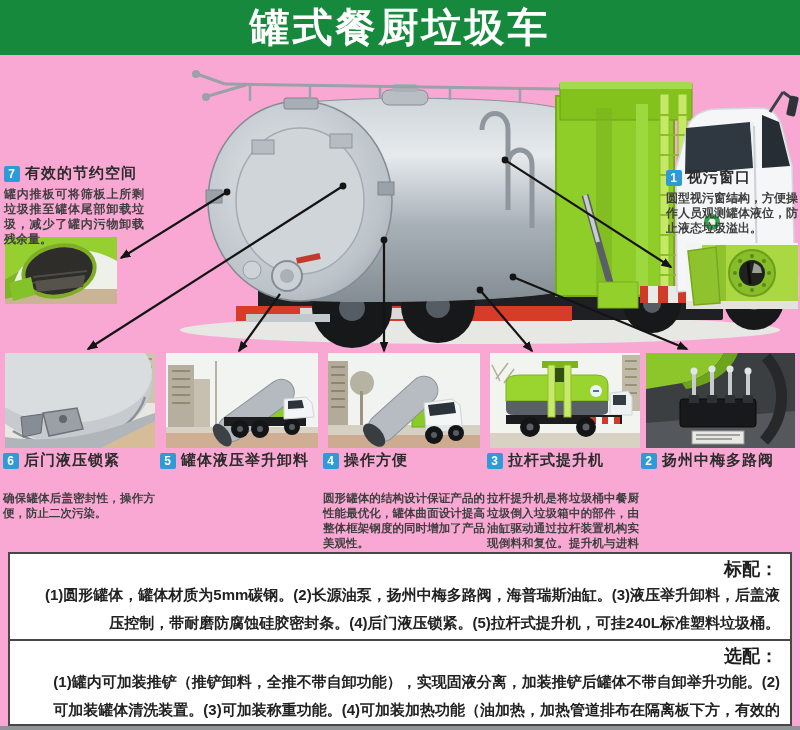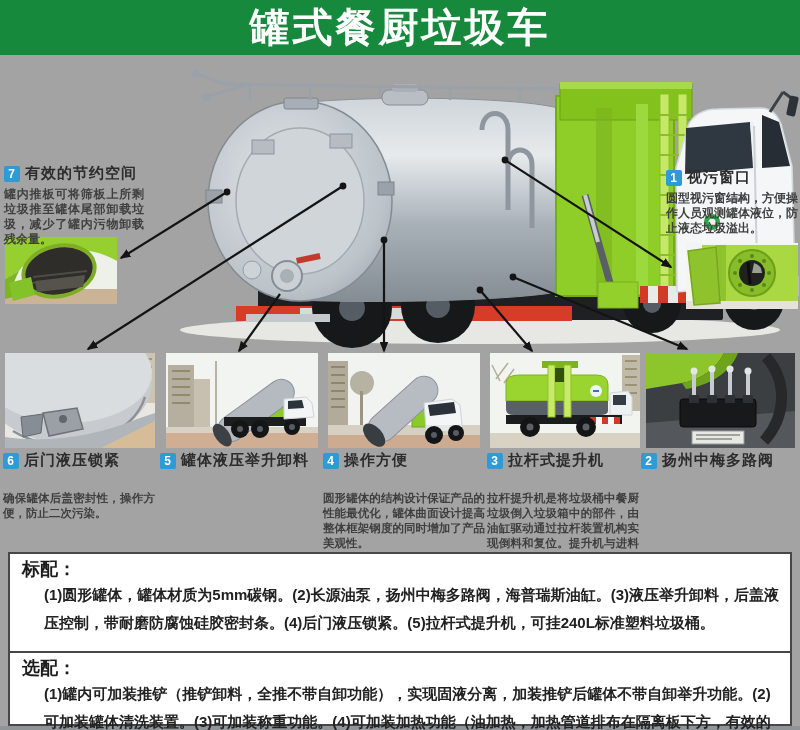--- a/index.html
+++ b/index.html
@@ -1,18 +1,18 @@
 <!DOCTYPE html>
 <html style="--header-bg: #17893d; --header-text: #ffffff; --badge-bg: #2e9bd6; --badge-text: #ffffff; --title-text: #2c2c2c; --body-text: #3f3f3f; --spec-border: #474747; --arrow: #141414; --accent-green: #8fce2c; --tank-gray: #b7bdc3;"><head>
 <meta charset="utf-8">
 <style>
   * { margin:0; padding:0; box-sizing:border-box; }
   html,body { width:800px; height:730px; background:#fff;
     font-family:"Liberation Sans","DejaVu Sans",sans-serif; }
-  .page { position:relative; width:800px; height:730px; overflow:hidden; background:#a3a3a3; }
+  .page { position:relative; width:800px; height:730px; overflow:hidden; background:#f9a8d4; }
   .abs { position:absolute; }
 
   .hdr { left:0; top:0; width:800px; height:55px;
     background:var(--header-bg,#17893d);
     display:flex; align-items:center; justify-content:center; }
   .hdr h1 { color:var(--header-text,#ffffff); font-size:40px; font-weight:bold; letter-spacing:3px; }
 
   .figure-layer { left:0; top:55px; width:800px; height:300px; }
   .arrows { left:0; top:55px; width:800px; height:305px; pointer-events:none; z-index:6; }
   .photo { display:block; position:absolute; z-index:2; }
@@ -22,21 +22,21 @@
     background:var(--badge-bg,#2e9bd6); color:var(--badge-text,#fff);
     font-size:12px; font-weight:bold; margin-right:5px; }
   .co-title { display:flex; align-items:center; white-space:nowrap;
     font-size:15px; font-weight:bold; letter-spacing:1px; color:var(--title-text,#2c2c2c); }
   .co-body { margin-top:4px; font-size:12px; line-height:15px; font-weight:bold;
     color:var(--body-text,#3f3f3f); text-align:justify; }
   .cap .co-body { font-size:11.5px; line-height:15px; margin-top:21px; }
 
   .spec-box { left:8px; top:552px; width:784px; height:174px; background:#fff;
     border:2px solid var(--spec-border,#474747); z-index:3; }
-  .spec-sec { padding:3px 12px 14px 12px; }
+  .spec-sec { padding:3px 12px 2px 12px;text-align:right; }
   .spec-sec + .spec-sec { border-top:2px solid var(--spec-border,#474747); }
   .spec-label { font-size:18px; font-weight:bold; color:#1c1c1c; line-height:24px; }
   .spec-body { margin-left:22px; width:736px; font-size:15px; line-height:28px;
     font-weight:bold; color:#222; }
 
   .bottom-bar { left:0; top:726px; width:800px; height:4px; background:#8f9499; }
 </style>
 </head>
 <body>
 

